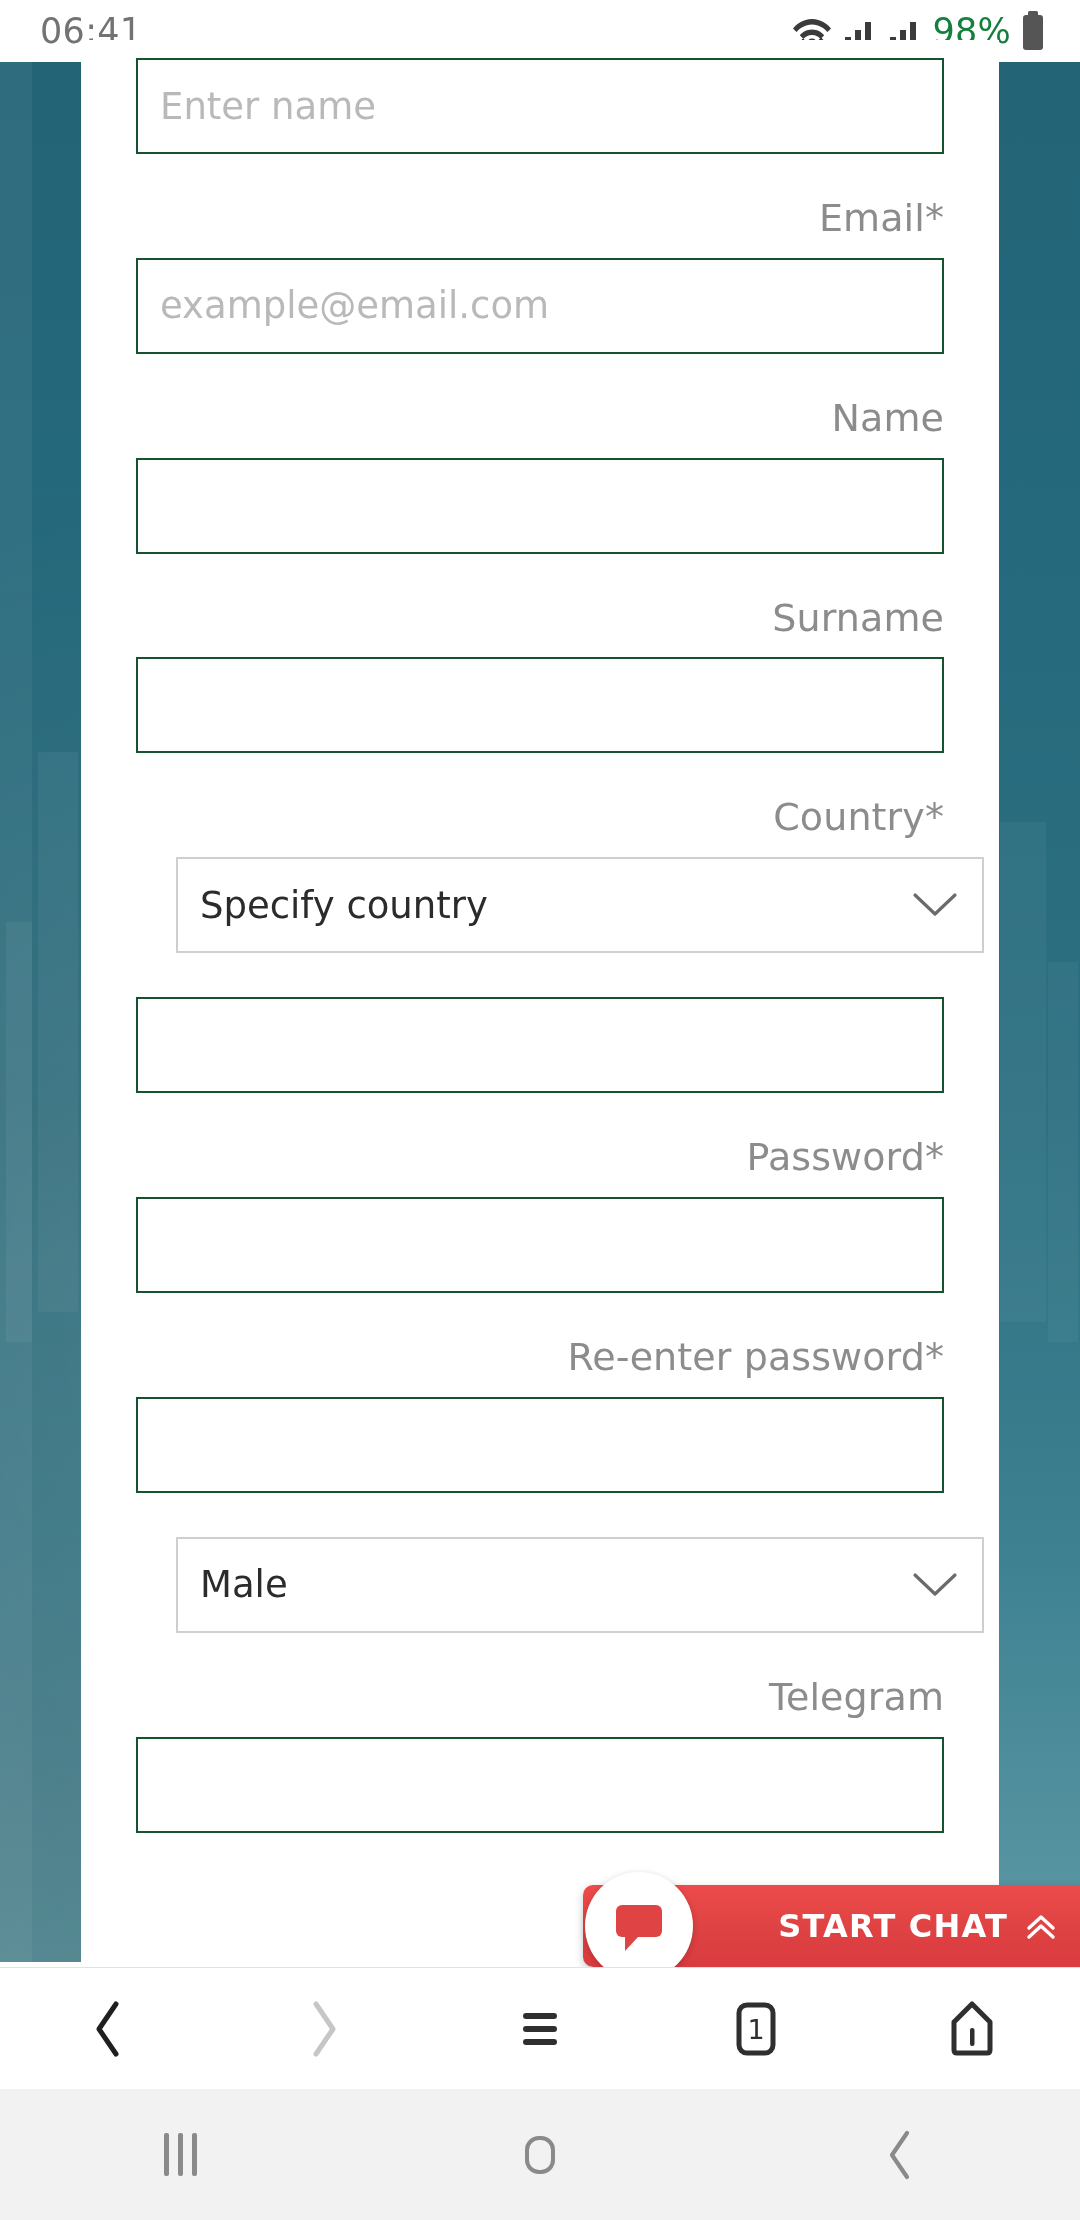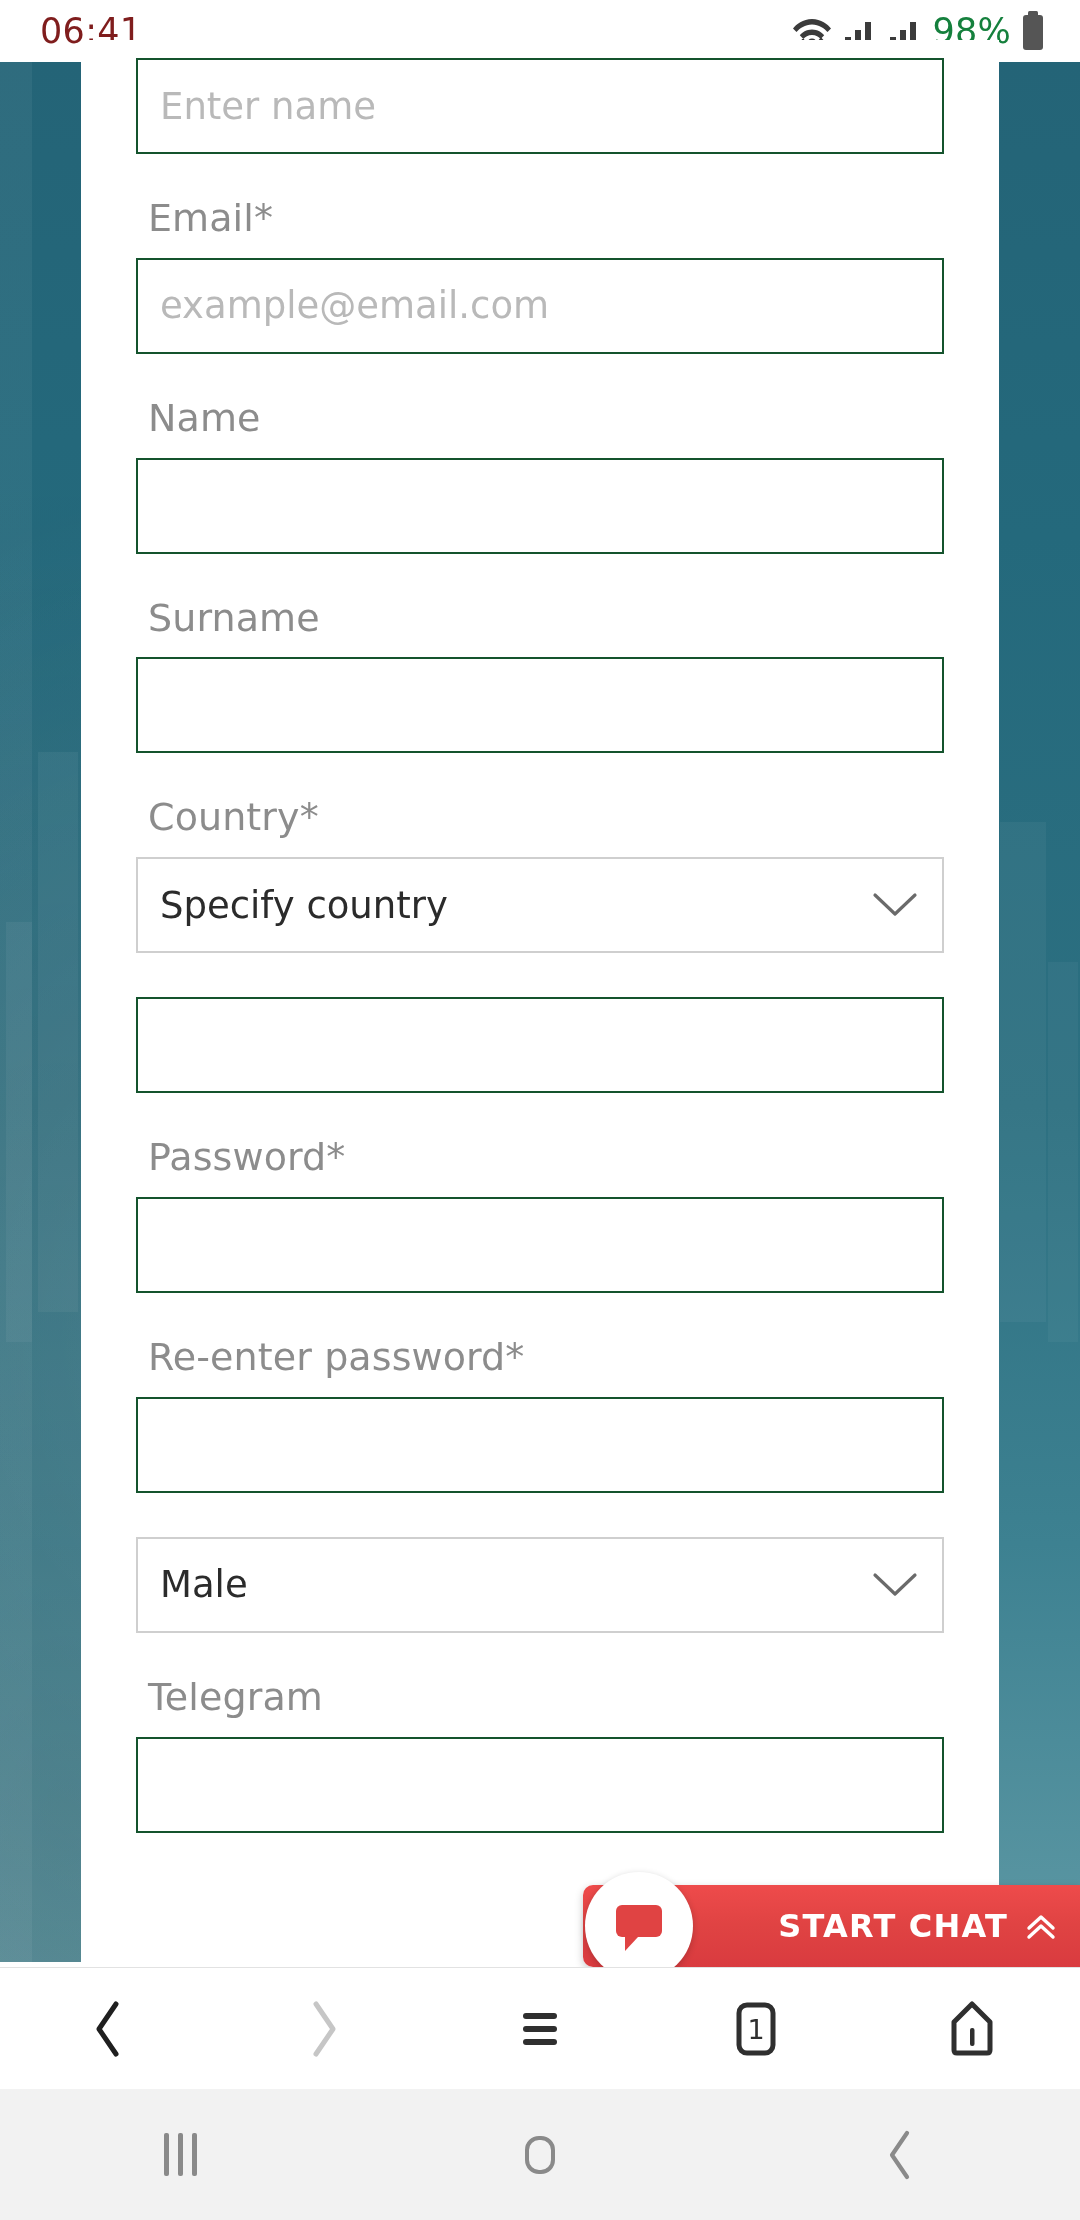--- a/index.html
+++ b/index.html
@@ -10,21 +10,21 @@
   }
   #screen{ position:relative; width:1080px; height:2220px; background:#fff; }
 
   
   .statusbar{
     position:absolute; left:0; top:0; width:1080px; height:62px;
     background:#ffffff; color:#1d1d1d;
     display:flex; align-items:center; justify-content:space-between;
     padding:0 34px 0 40px;
   }
-  .sb-clock{ font-size:35px; letter-spacing:0.3px; color:#7f1d1d; }
+  .sb-clock{ font-size:35px; letter-spacing:0.3px; color:#737373; }
   .sb-right{ display:flex; align-items:center; gap:9px; }
   .sb-pct{ font-size:35px; color:#15803d; letter-spacing:0.2px; }
   .sb-ico{ display:block; }
 
   
   .site-bg{
     position:absolute; left:0; top:62px; width:1080px; height:1900px;
     background:
       linear-gradient(180deg,#246477 0%,#24697c 25%,#2d7081 55%,#3d8191 78%,#5d98a4 100%);
     overflow:hidden;
@@ -49,36 +49,36 @@
   }
   .card-inner{
     position:absolute; left:0; top:0; width:918px; height:1927px;
     padding:18px 55px 0 55px;
   }
 
   .field{ margin-bottom:0; }
   .label{
     font-size:38px; color:#8c8c8c; font-weight:400;
     letter-spacing:.1px; line-height:1.1;
-    margin:0 0 18px 12px; display:block;
+    margin:0 0 18px 2px; display:block;text-align:right;
   }
   .label .req{ color:#8c8c8c; font-size:38px; }
 
   .input{
     width:100%; height:96px; border:2px solid #14532d; background:#fff;
     display:flex; align-items:center; padding:0 22px;
     font-size:37px; color:#2b2b2b;
   }
   .input .ph{ color:#b9b9b9; font-size:37px; }
   .gap{ height:44px; }
 
   .select{
     width:100%; height:96px; border:2px solid #cfcfcf; background:#fff;
     display:flex; align-items:center; justify-content:space-between;
-    padding:0 24px 0 22px; font-size:37px; color:#2b2b2b;
+    padding:0 24px 0 22px; font-size:37px; color:#2b2b2b;margin-left:40px;
   }
   .chev{ flex:0 0 auto; }
 
   
   .chatbar{
     position:absolute; left:583px; top:1885px; width:497px; height:82px;
     background:linear-gradient(180deg,#ee4b4b 0%,#e04343 48%,#d93b3f 100%);
     border-radius:10px 0 0 10px;
     display:flex; align-items:center; justify-content:flex-end;
     padding-right:20px; gap:14px;

